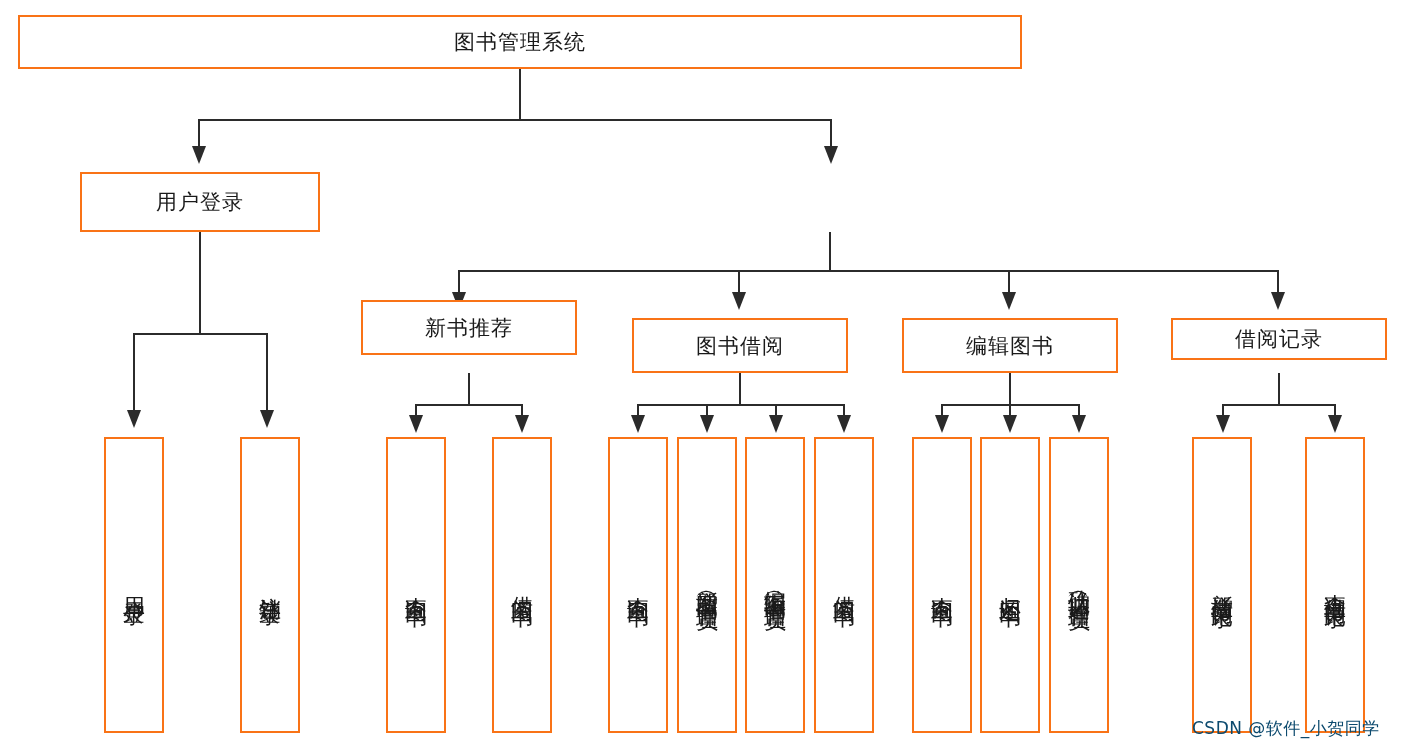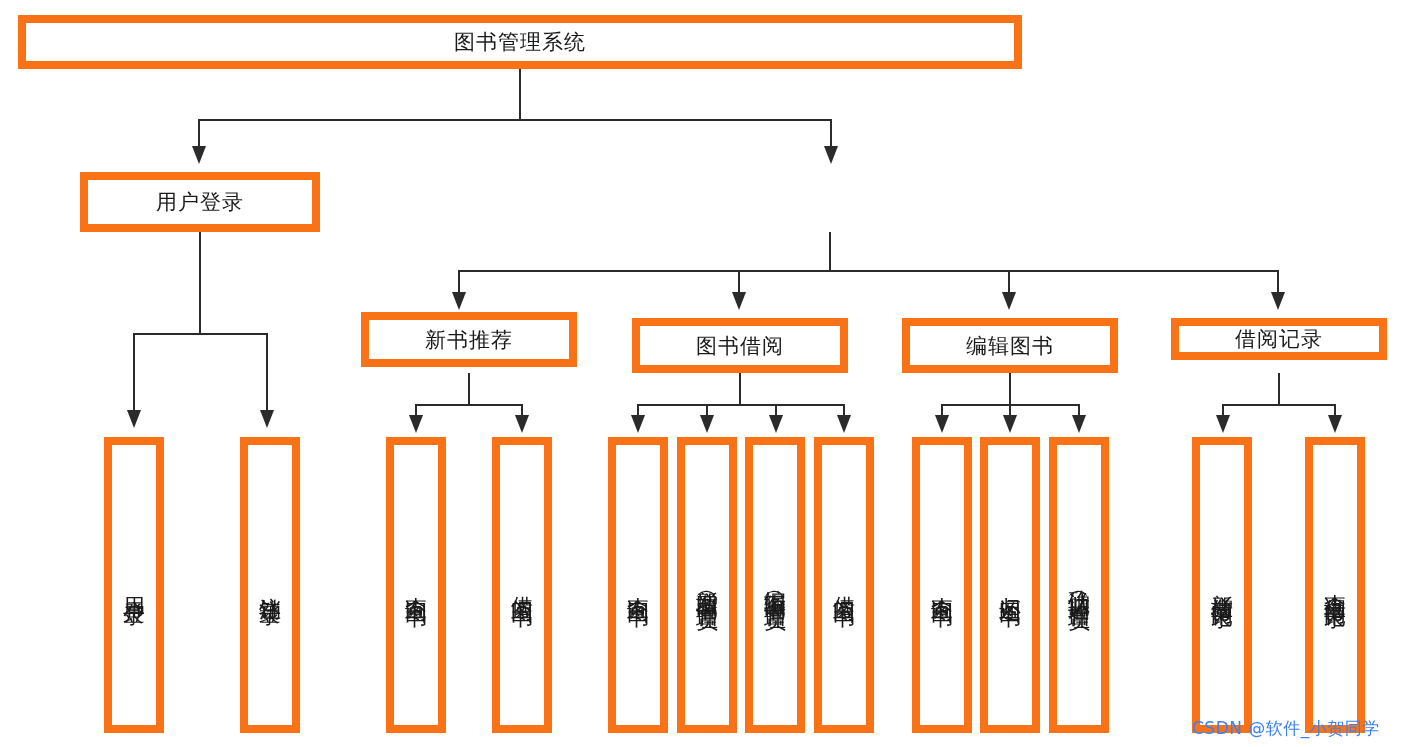--- a/index.html
+++ b/index.html
@@ -13,21 +13,21 @@
   #canvas {
     position: relative;
     width: 1405px;
     height: 747px;
     background: #ffffff;
     overflow: hidden;
   }
   .node {
     position: absolute;
     box-sizing: border-box;
-    border: 8px solid #f97316;
+    border: 2px solid #f97316;
     background: #ffffff;
     display: flex;
     align-items: center;
     justify-content: center;
     color: #1a1a1a;
   }
   .node-h {
     font-size: 21px;
     letter-spacing: 1px;
     white-space: nowrap;
@@ -55,21 +55,21 @@
   .arrow {
     position: absolute;
     width: 0;
     height: 0;
     border-left: 7px solid transparent;
     border-right: 7px solid transparent;
     border-top: 18px solid #2b2b2b;
   }
   .watermark {
     position: absolute;
-    color: #3b82f6;
+    color: #0c4a6e;
     font-size: 17px;
     white-space: nowrap;
     letter-spacing: 0.5px;
   }
 </style>
 </head>
 <body>
 
 <div id="canvas">
 
@@ -102,21 +102,21 @@
   <div class="edge edge-h" style="left:458px; top:270px; width:820px; height:2px;"></div>
   <div class="edge edge-v" style="left:458px; top:270px; width:2px; height:27px;"></div>
   <div class="arrow" style="left:452px; top:292px;"></div>
   <div class="edge edge-v" style="left:738px; top:270px; width:2px; height:27px;"></div>
   <div class="arrow" style="left:732px; top:292px;"></div>
   <div class="edge edge-v" style="left:1008px; top:270px; width:2px; height:27px;"></div>
   <div class="arrow" style="left:1002px; top:292px;"></div>
   <div class="edge edge-v" style="left:1277px; top:270px; width:2px; height:27px;"></div>
   <div class="arrow" style="left:1271px; top:292px;"></div>
 
-  <div class="node node-h" style="left:361px; top:312px; width:216px; height:55px;">
+  <div class="node node-h" style="left:361px; top:300px; width:216px; height:55px;">
     <span>新书推荐</span>
   </div>
   <div class="node node-h" style="left:632px; top:318px; width:216px; height:55px;">
     <span>图书借阅</span>
   </div>
   <div class="node node-h" style="left:902px; top:318px; width:216px; height:55px;">
     <span>编辑图书</span>
   </div>
   <div class="node node-h" style="left:1171px; top:318px; width:216px; height:42px;">
     <span>借阅记录</span>

